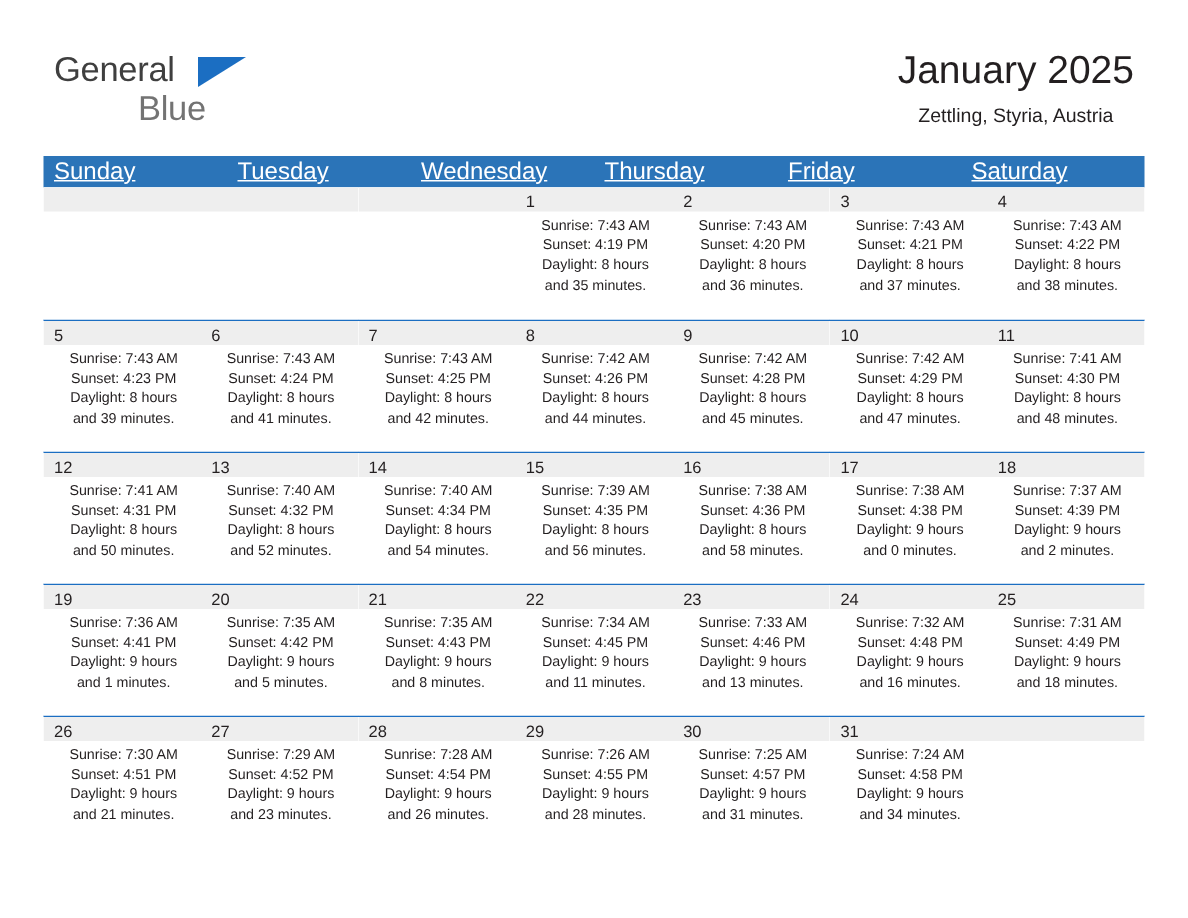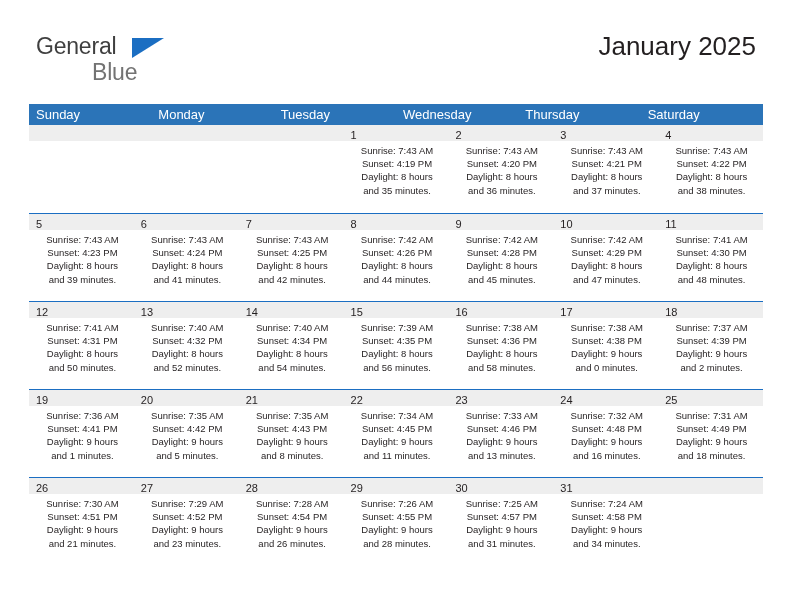--- a/index.html
+++ b/index.html
@@ -93,26 +93,27 @@
     width: 734px;
   }
   .weekday-row {
     display: flex;
     background: #2b74b8;
     height: 21px;
   }
   .weekday {
     flex: 1 1 0;
     color: #ffffff;
-    font-size: 13px;
+    font-size: 16px;
     line-height: 21px;
     padding-left: 7px;
     box-sizing: border-box;
     white-space: nowrap;
     overflow: hidden;
+    text-decoration: underline;
   }
   .week-row {
     display: flex;
     border-top: 1.5px solid #1b6ec2;
     height: 88px;
     box-sizing: border-box;
     background: #ffffff;
   }
   .week-row.first {
     border-top: none;
@@ -155,32 +156,33 @@
   <div class="header">
 
     <div class="brand">
       <span class="brand-row1">General</span>
       <span class="brand-tri"></span>
       <span class="brand-row2">Blue</span>
     </div>
 
     <div class="title-block">
       <h1 class="cal-title">January 2025</h1>
+      <p class="cal-subtitle">Zettling, Styria, Austria</p>
     </div>
 
   </div>
 
   <div class="calendar">
 
     <div class="weekday-row">
       <div class="weekday">Sunday</div>
-      <div class="weekday">Monday</div>
       <div class="weekday">Tuesday</div>
       <div class="weekday">Wednesday</div>
       <div class="weekday">Thursday</div>
+      <div class="weekday">Friday</div>
       <div class="weekday">Saturday</div>
     </div>
 
     <div id="weeks-container">
         <div class="week-row first">
           <div class="day-cell empty">
             <div class="day-num-band"><span class="day-num"></span></div>
             <div class="day-info"></div>
           </div>
           <div class="day-cell empty">

